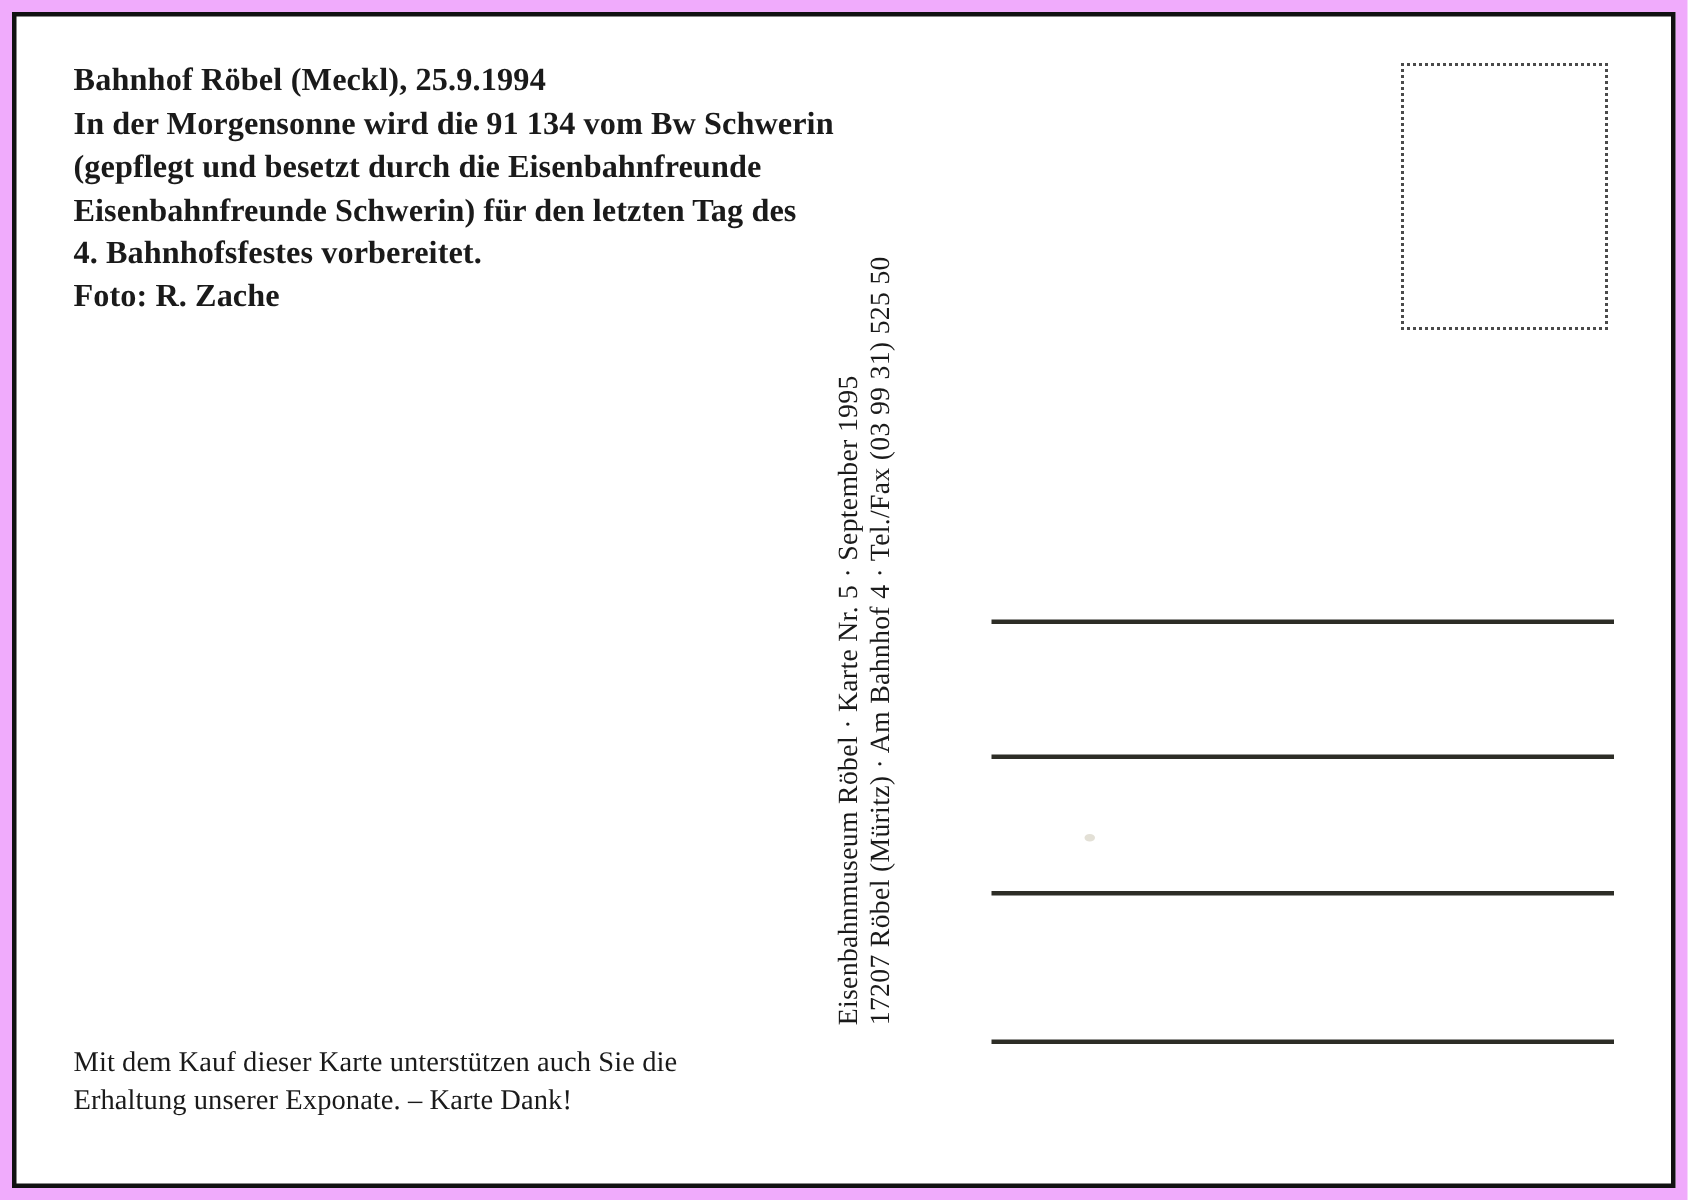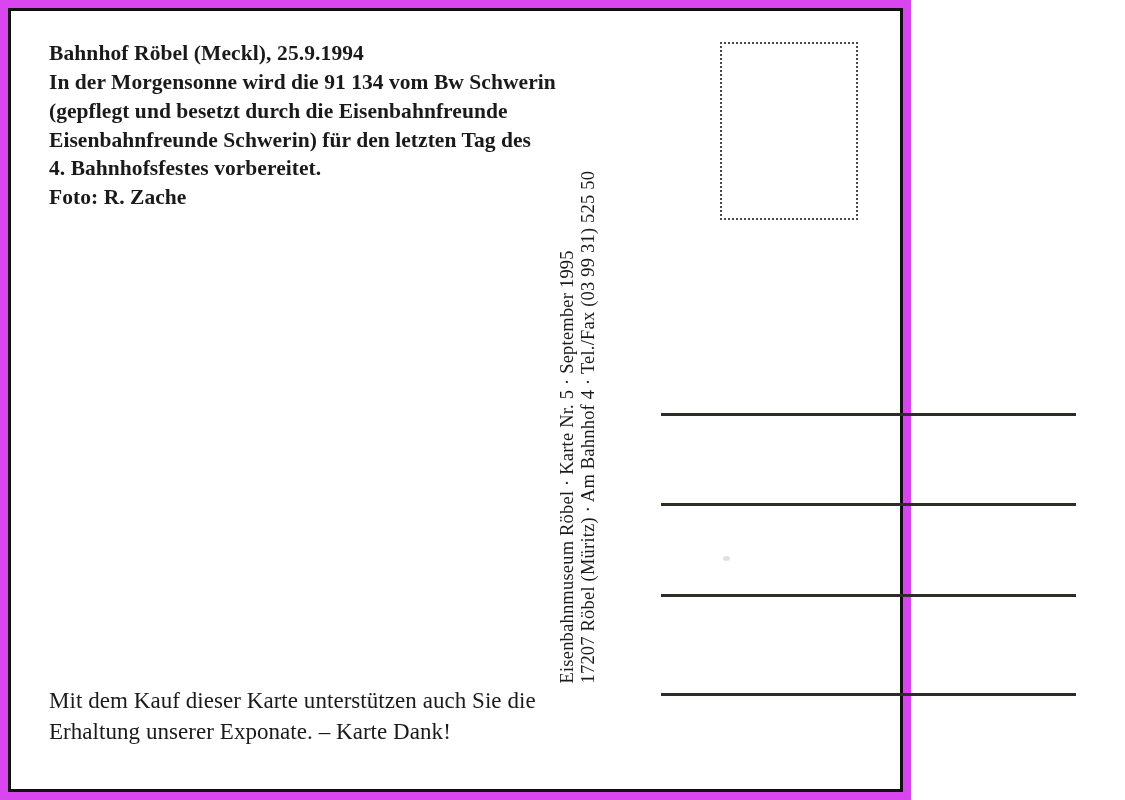--- a/index.html
+++ b/index.html
@@ -9,23 +9,23 @@
   }
   body {
     width: 1125px;
     height: 800px;
     font-family: "Liberation Serif", serif;
     color: #1a1a1a;
     overflow: hidden;
   }
   .postcard {
     position: relative;
-    width: 911px;
+    width: 1125px;
     height: 800px;
-    background: #d946ef;
+    background: #f0abfc;
     box-sizing: border-box;
     padding: 8px;
   }
   .card-border {
     position: absolute;
     left: 8px;
     top: 8px;
     right: 8px;
     bottom: 8px;
     border: 3px solid #111111;
@@ -110,21 +110,21 @@
 
   
   .support {
     position: absolute;
     left: 38px;
     bottom: 42px;
     width: 560px;
   }
   .support p {
     margin: 0;
-    font-size: 23px;
+    font-size: 19px;
     line-height: 1.35;
     letter-spacing: 0.05px;
     white-space: nowrap;
   }
 
   
   .speck {
     position: absolute;
     left: 712px;
     top: 545px;

